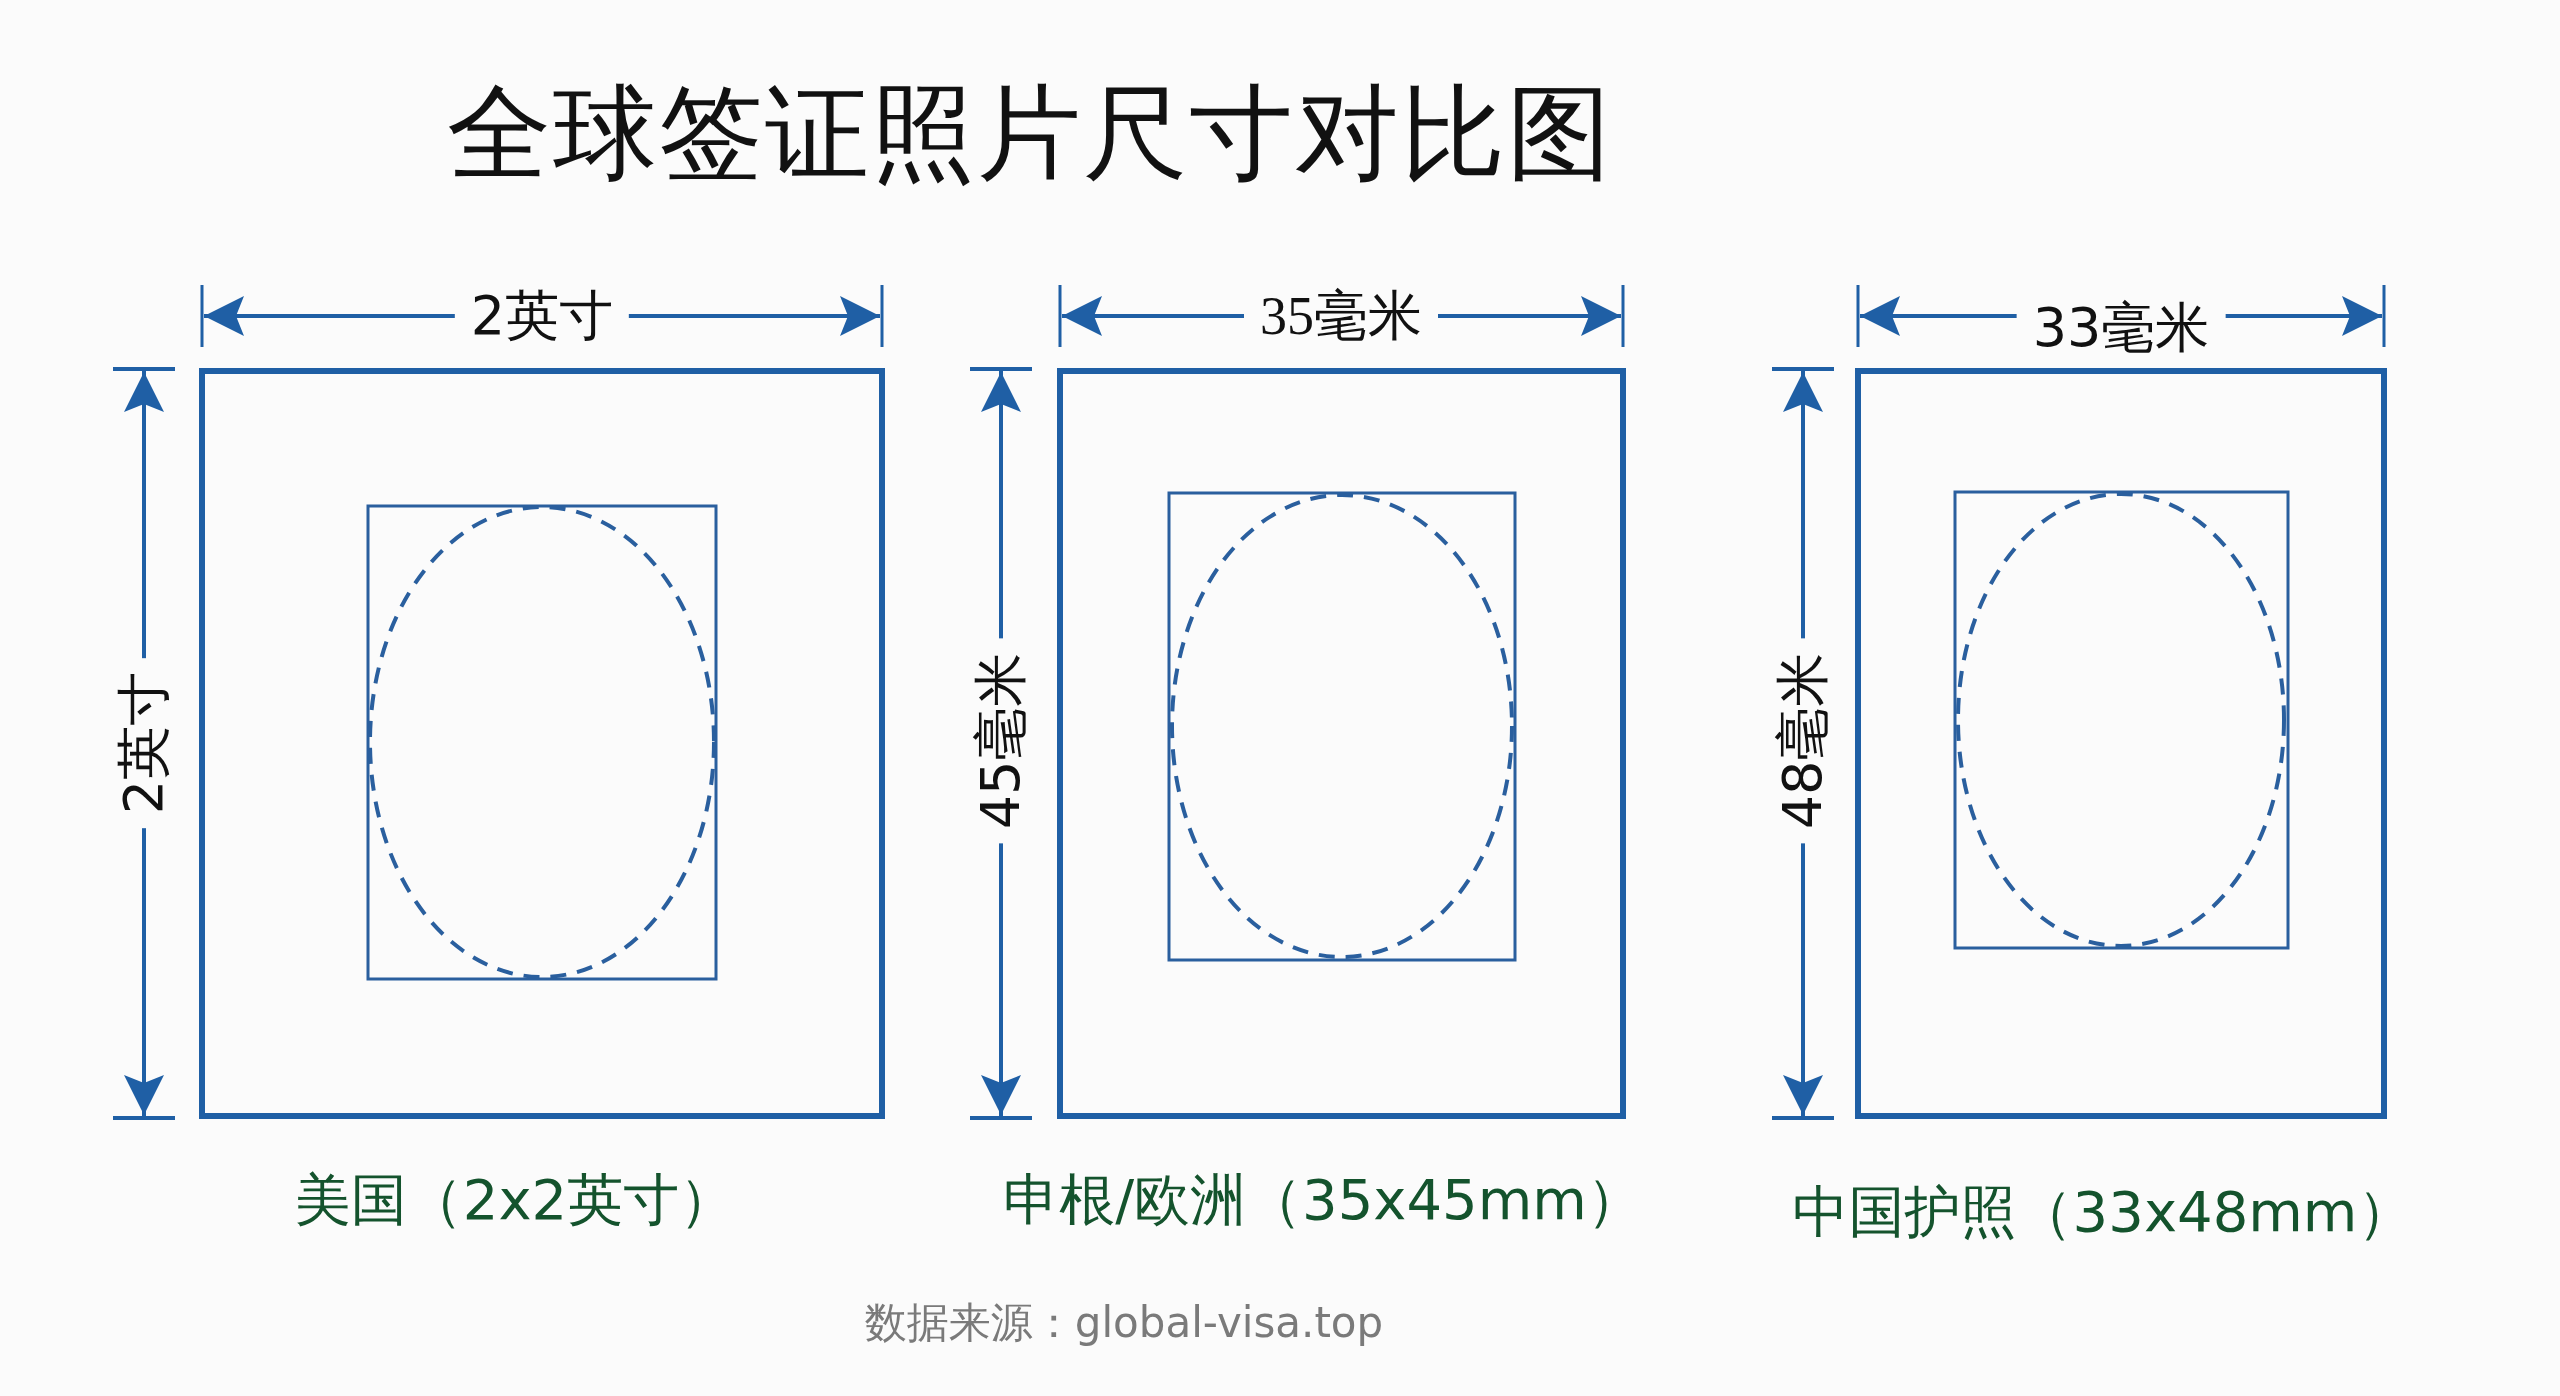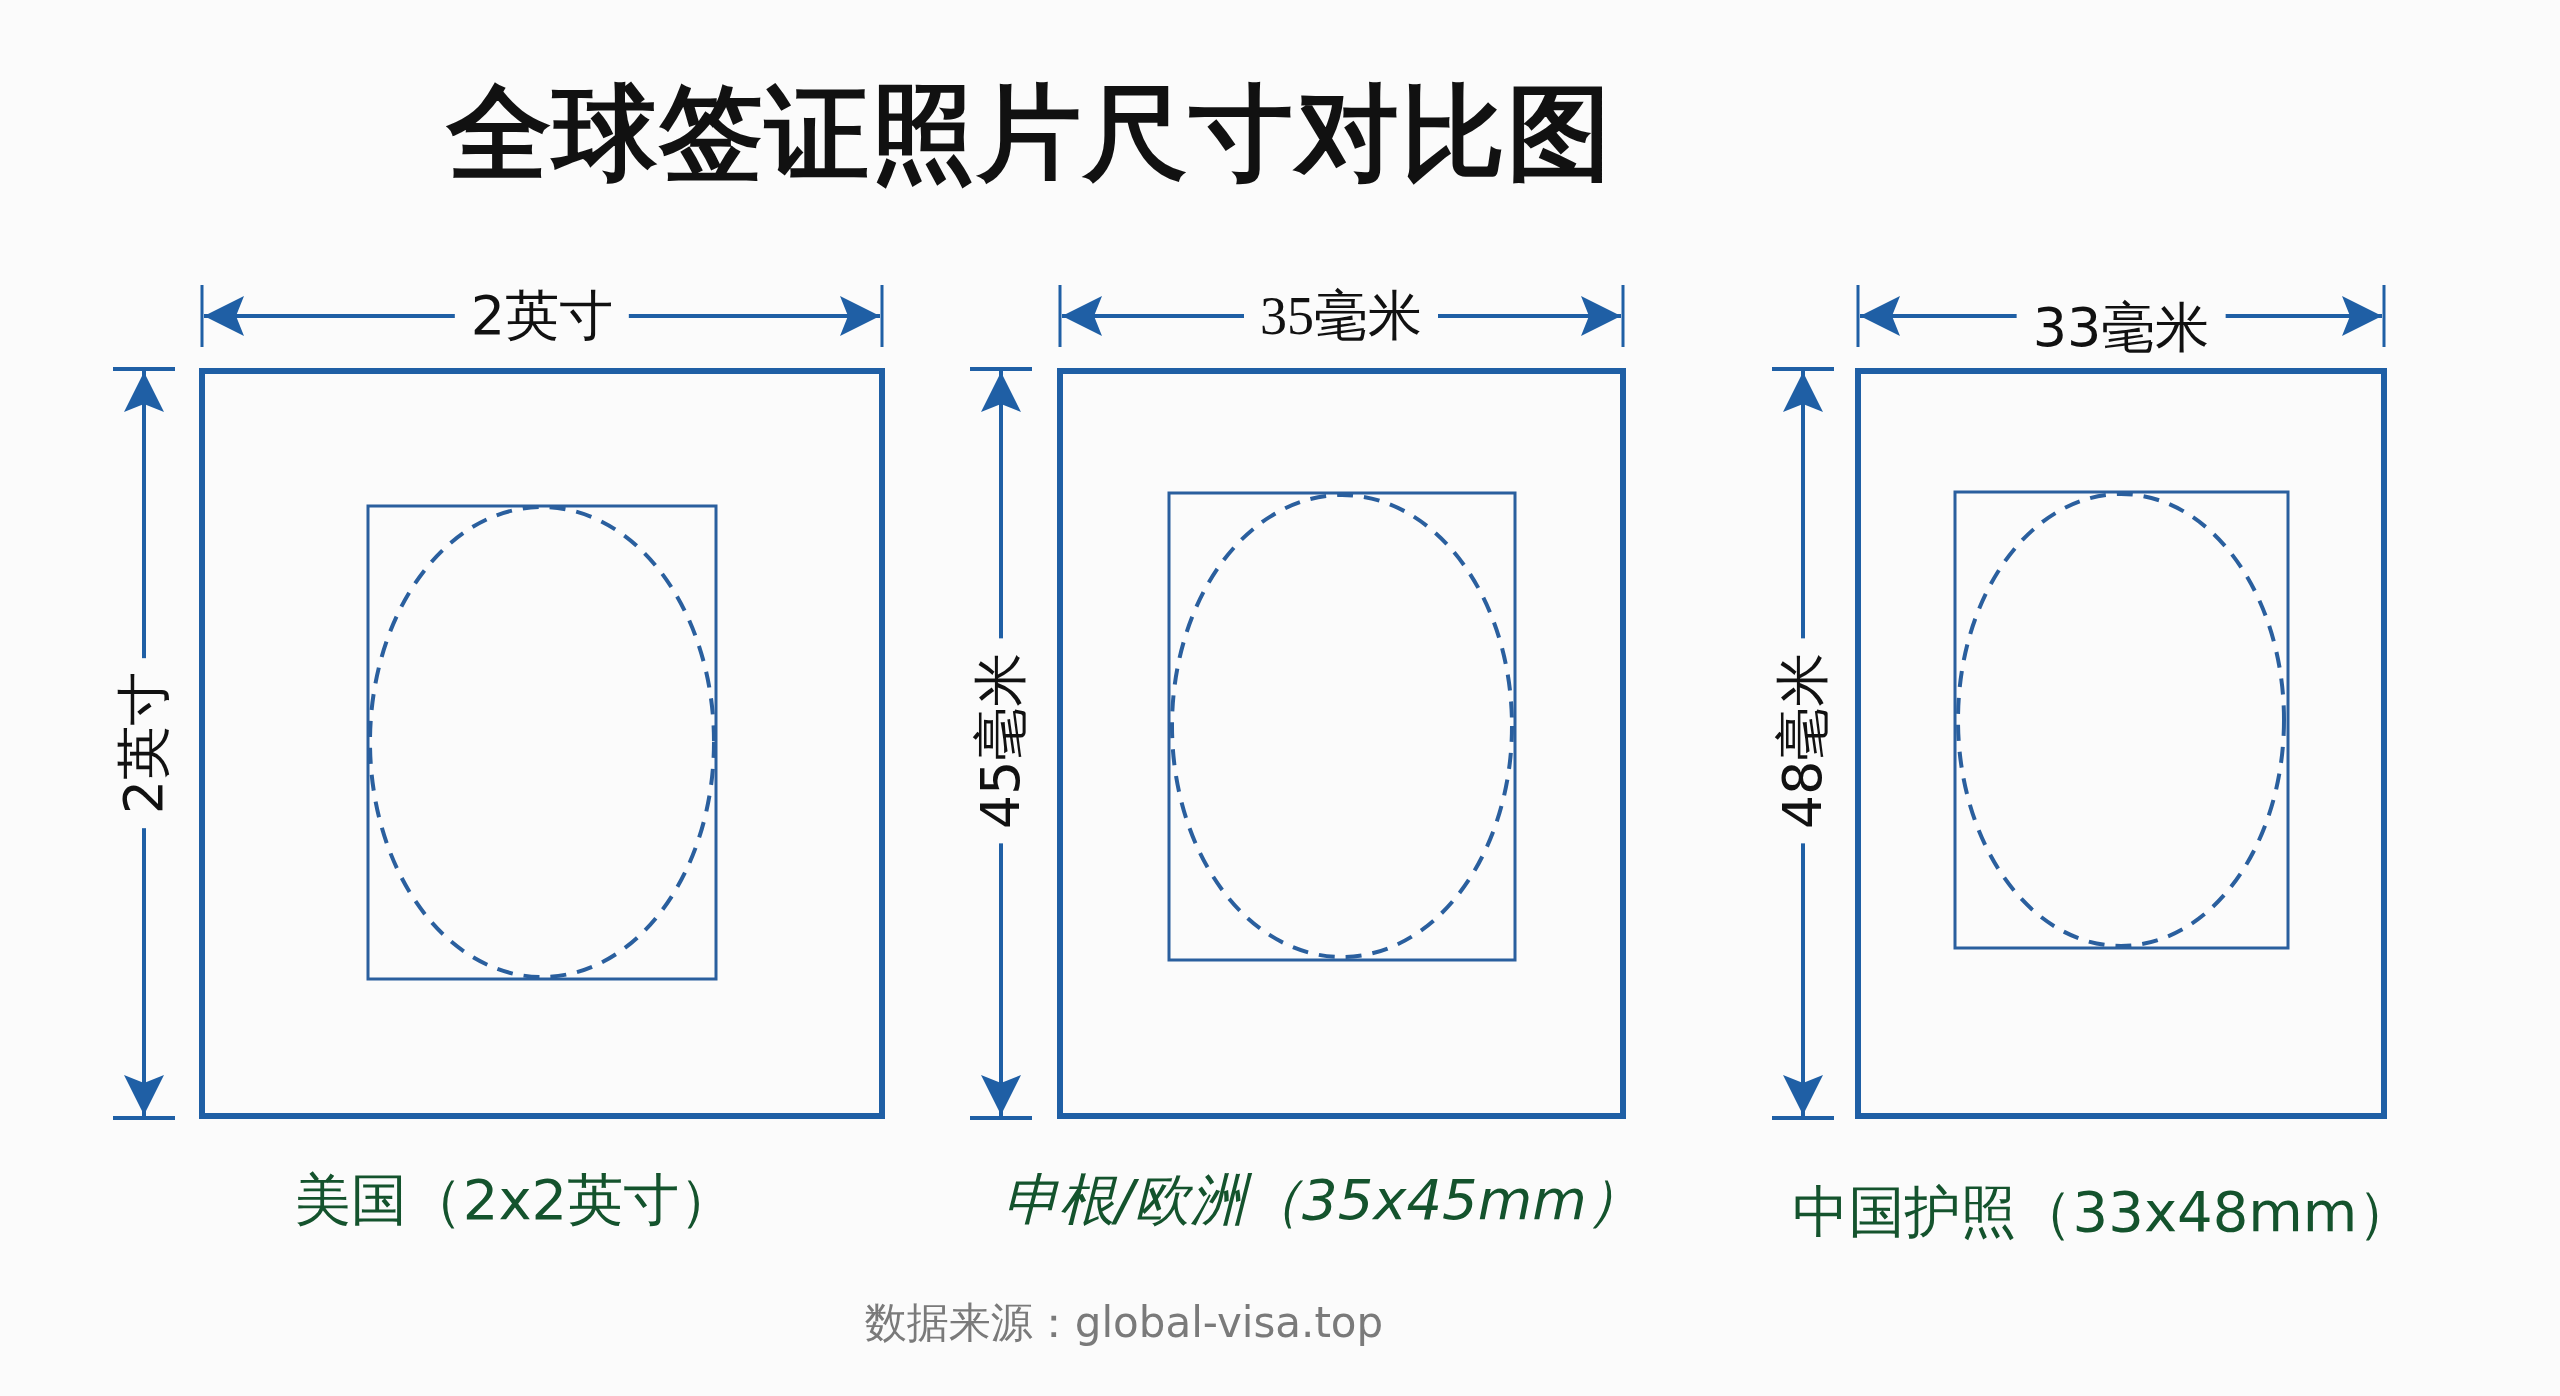--- a/index.html
+++ b/index.html
@@ -1,19 +1,19 @@
 <!DOCTYPE html>
 <html><head>
 <meta charset="utf-8">
 <style>
   html, body { margin:0; padding:0; }
   body { width:2560px; height:1396px; background:#fbfbfb; position:relative; overflow:hidden;
          font-family:"DejaVu Sans","Liberation Sans",sans-serif; }
   .title { position:absolute; left:0; width:2060px; top:78px; text-align:center;
-           font-size:104px; font-weight:bold; color:#111; letter-spacing:2px; line-height:110px; }
+           font-size:104px; font-weight:normal; color:#111; letter-spacing:2px; line-height:110px; }
   svg.diagram { position:absolute; left:0; top:0; }
   .dimh { position:absolute; font-size:54px; color:#111; text-align:center; line-height:60px;
           background:#fbfbfb; padding:0 16px; transform:translateX(-50%); white-space:nowrap; }
   .dimv { position:absolute; font-size:54px; color:#111; line-height:60px; background:#fbfbfb;
           padding:0 14px; white-space:nowrap; transform:translate(-50%,-50%) rotate(-90deg); }
   .caption { position:absolute; top:1168px; font-size:56px; color:#14532d; line-height:64px;
              white-space:nowrap; transform:translateX(-50%); }
   .source { position:absolute; left:0; width:2248px; top:1296px; text-align:center;
             font-size:42px; color:#7a7a7a; line-height:54px; }
 </style>
@@ -82,16 +82,16 @@
 
 <div class="dimh" style="left:542px; top:286px;">2英寸</div>
 <div class="dimh" style="left:1341px; top:286px;font-family:Liberation Serif, serif;">35毫米</div>
 <div class="dimh" style="left:2121px; top:286px;margin-top:12px;">33毫米</div>
 
 <div class="dimv" style="left:144px; top:743px;">2英寸</div>
 <div class="dimv" style="left:1001px; top:741px;">45毫米</div>
 <div class="dimv" style="left:1803px; top:741px;">48毫米</div>
 
 <div class="caption" style="left:515px;">美国（2x2英寸）</div>
-<div class="caption" style="left:1323px;font-style:italic;">申根/欧洲（35x45mm）</div>
+<div class="caption" style="left:1323px;">申根/欧洲（35x45mm）</div>
 <div class="caption" style="left:2103px;margin-top:12px;">中国护照（33x48mm）</div>
 
 <div class="source">数据来源：global-visa.top</div>
 
 </body></html>

